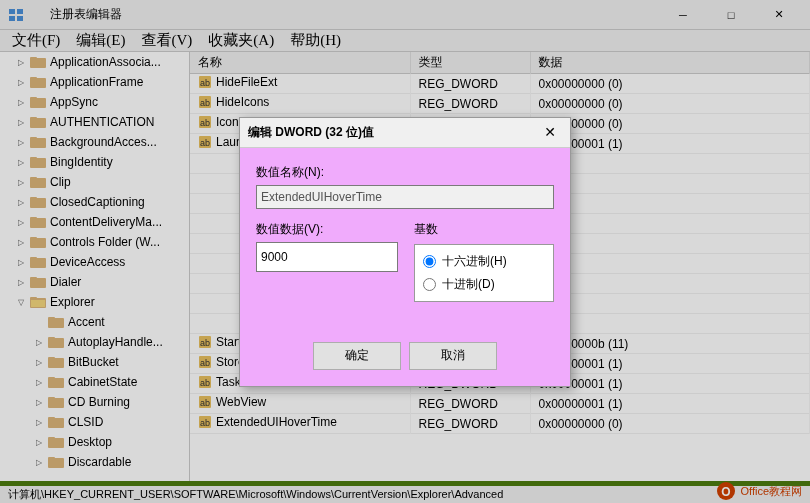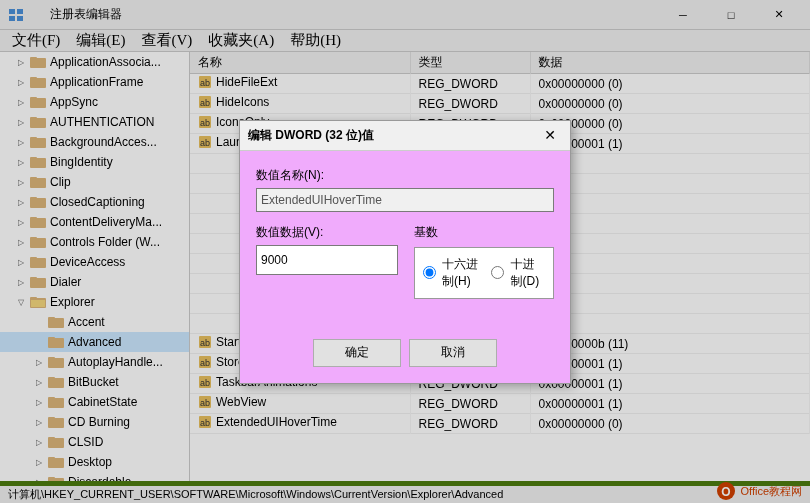--- a/index.html
+++ b/index.html
@@ -247,21 +247,21 @@
     }
     .dialog-base-col {
       width: 140px;
     }
     .dialog-base-col .base-label {
       font-size: 12px;
       margin-bottom: 6px;
     }
     .radio-group {
       display: flex;
-      flex-direction: row;
+      flex-direction: column;
       gap: 6px;
       border: 1px solid #999;
       padding: 8px;
       background: #fff;
     }
     .radio-item {
       display: flex;
       align-items: center;
       gap: 6px;
       font-size: 12px;
@@ -469,30 +469,20 @@
       <span class="arrow" style="visibility:hidden">▷</span>
       <span class="folder-icon">
         <svg class="folder-svg" viewBox="0 0 16 14">
             <rect x="0" y="3" width="16" height="10" rx="1" fill="#dcb67a"></rect>
             <rect x="0" y="2" width="7" height="3" rx="1" fill="#dcb67a"></rect>
           </svg>
       </span>
       <span>Accent</span>
     </div>
 
-    <div class="tree-item selected" style="padding-left:32px">
-      <span class="arrow" style="visibility:hidden">▷</span>
-      <span class="folder-icon">
-        <svg class="folder-svg" viewBox="0 0 16 14">
-            <rect x="0" y="3" width="16" height="10" rx="1" fill="#dcb67a"></rect>
-            <rect x="0" y="2" width="7" height="3" rx="1" fill="#dcb67a"></rect>
-          </svg>
-      </span>
-      <span>Advanced</span>
-    </div>
     <div class="tree-item" style="padding-left:32px">
       <span class="arrow">▷</span>
       <span class="folder-icon">
         <svg class="folder-svg" viewBox="0 0 16 14">
             <rect x="0" y="3" width="16" height="10" rx="1" fill="#dcb67a"></rect>
             <rect x="0" y="2" width="7" height="3" rx="1" fill="#dcb67a"></rect>
           </svg>
       </span>
       <span>AutoplayHandle...</span>
     </div>

